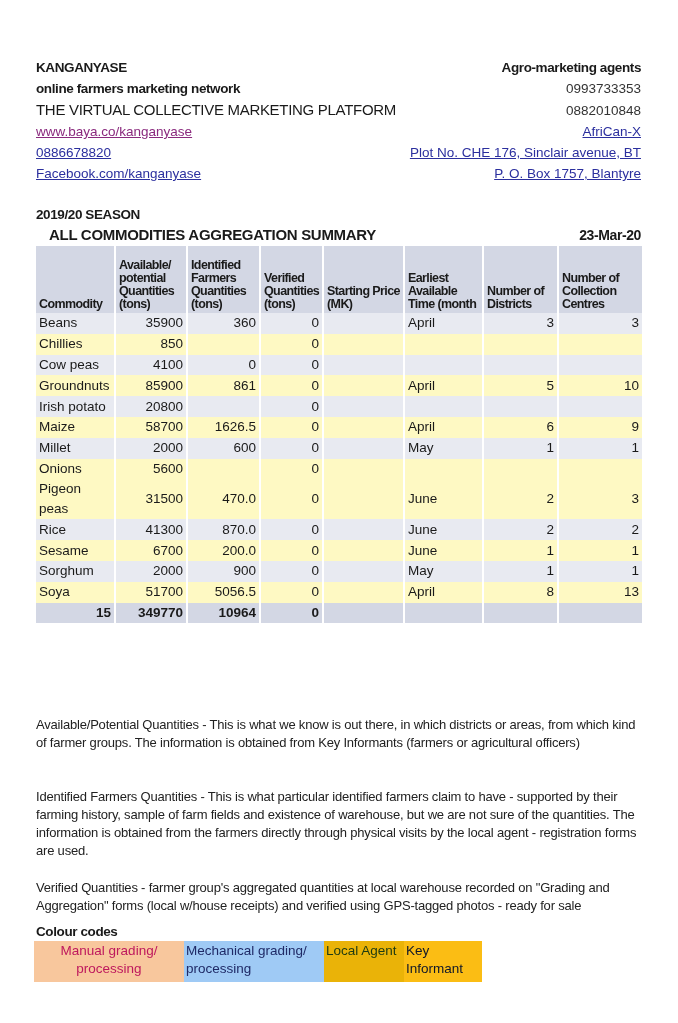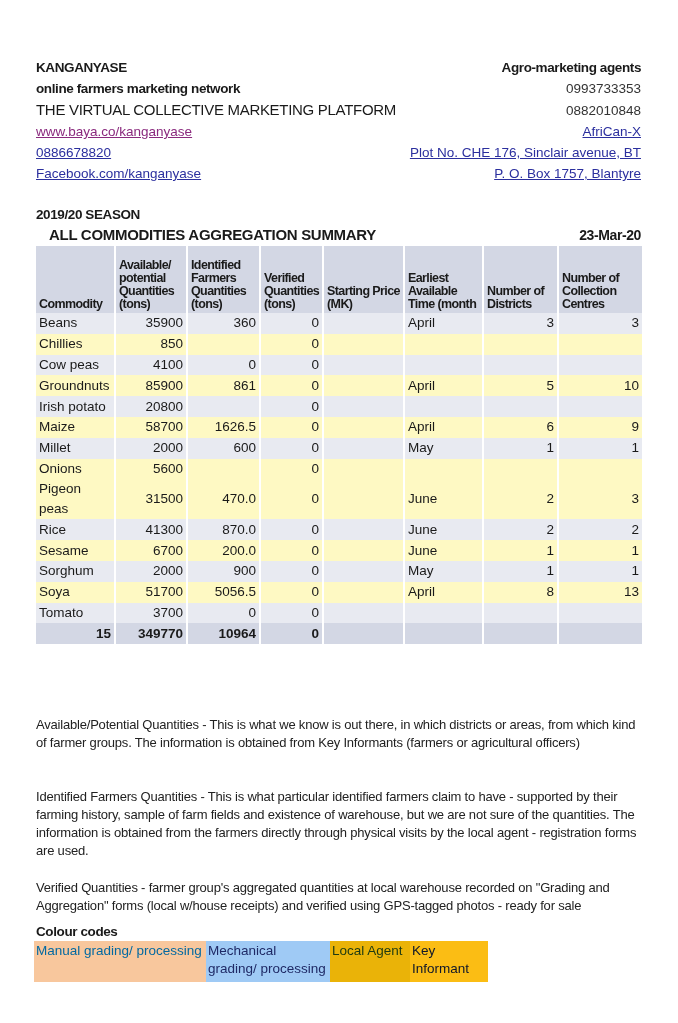--- a/index.html
+++ b/index.html
@@ -199,46 +199,36 @@
       <tr class="even">
         <td class="txt">Soya</td>
         <td class="num">51700</td>
         <td class="num">5056.5</td>
         <td class="num">0</td>
         <td class="txt"></td>
         <td class="txt">April</td>
         <td class="num">8</td>
         <td class="num">13</td>
       </tr>
-      <tr class="odd">
-        <td class="txt">Tomato</td>
-        <td class="num">3700</td>
-        <td class="num">0</td>
-        <td class="num">0</td>
-        <td class="txt"></td>
-        <td class="txt"></td>
-        <td class="num"></td>
-        <td class="num"></td>
-      </tr>
       <tr class="total">
         <td class="num">15</td>
         <td class="num">349770</td>
         <td class="num">10964</td>
         <td class="num">0</td>
         <td class="txt"></td>
         <td class="txt"></td>
         <td class="num"></td>
         <td class="num"></td>
       </tr>
     </tbody>
 </table>
 
 <div class="notes" style="top:684px;">Available/Potential Quantities - This is what we know is out there, in which districts or areas, from which kind of farmer groups. The information is obtained from Key Informants (farmers or agricultural officers)</div>
 <div class="notes" style="top:756px;">Identified Farmers Quantities - This is what particular identified farmers claim to have - supported by their farming history, sample of farm fields and existence of warehouse, but we are not sure of the quantities. The information is obtained from the farmers directly through physical visits by the local agent - registration forms are used.</div>
 <div class="notes" style="top:847px;">Verified Quantities - farmer group's aggregated quantities at local warehouse recorded on "Grading and Aggregation" forms (local w/house receipts) and verified using GPS-tagged photos - ready for sale</div>
 
 <div class="abs bold" style="left:36px; top:924px; font-size:13.5px;">Colour codes</div>
 <div class="legend" id="legend">
-    <div style="width: 172px; background: rgb(248, 199, 157); color: #0369a1;">Manual grading/ processing</div>
-    <div style="width: 124px; background: rgb(159, 202, 245); color: rgb(31, 42, 102);">Mechanical grading/ processing</div>
+    <div style="width: 150px; background: rgb(248, 199, 157); color: #be185d; text-align: center;">Manual grading/ processing</div>
+    <div style="width: 140px; background: rgb(159, 202, 245); color: rgb(31, 42, 102);">Mechanical grading/ processing</div>
     <div style="width: 80px; background: #eab308; color: rgb(29, 58, 18);">Local Agent</div>
     <div style="width: 78px; background: rgb(251, 189, 20); color: #0f172a;">Key Informant</div>
   </div>
 
 </body></html>

